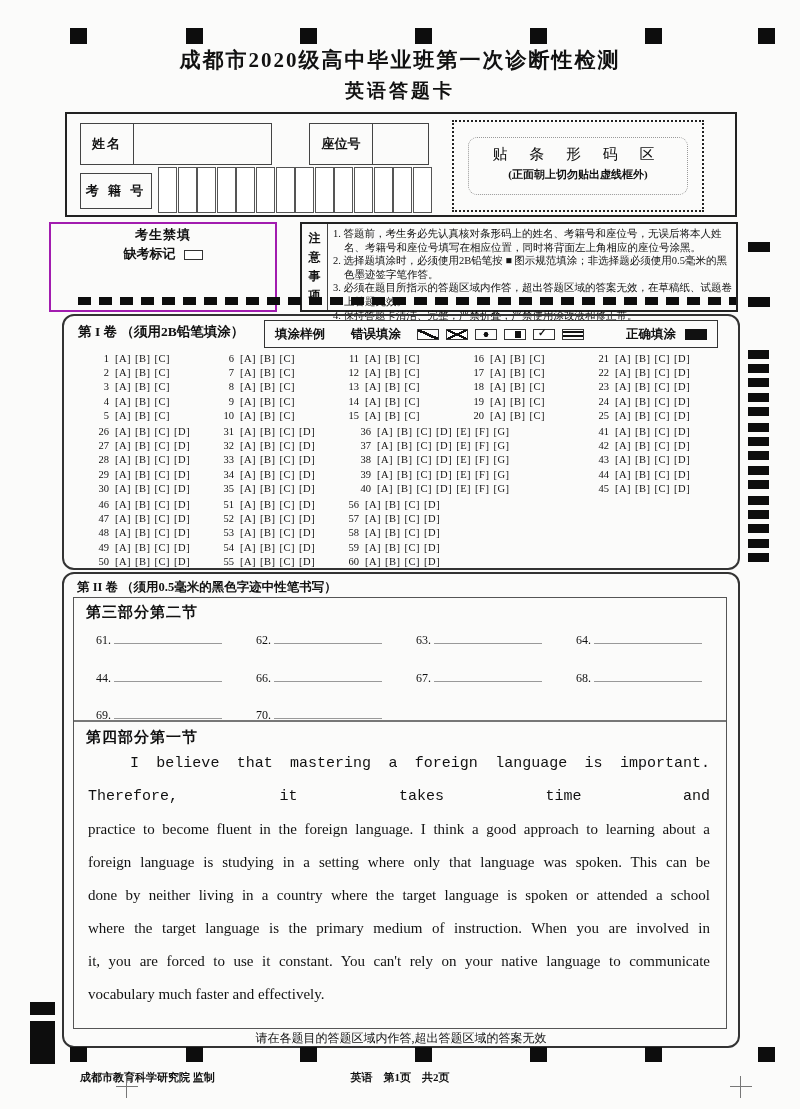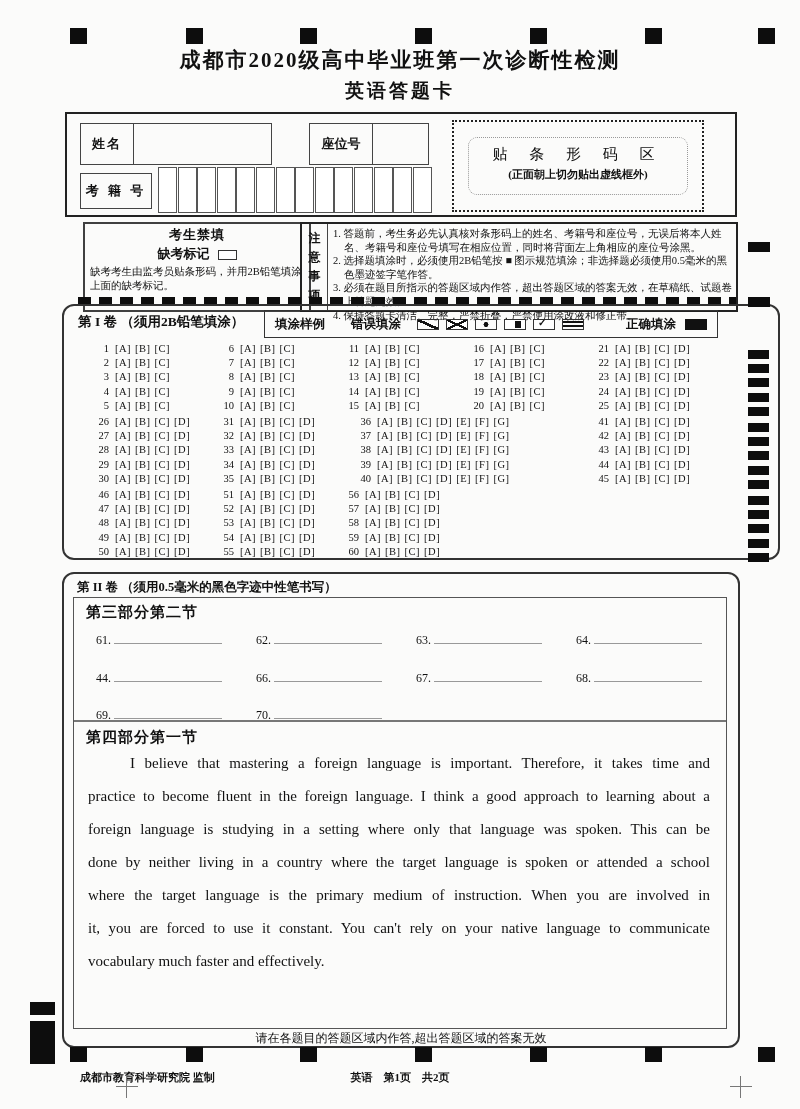--- a/index.html
+++ b/index.html
@@ -18,38 +18,38 @@
   .cell-label{border-right:1.5px solid #444;display:flex;align-items:center;justify-content:center;
               font-size:13px;font-weight:bold;letter-spacing:2px;}
   .cell-value{flex:1;}
   .digit{position:absolute;width:17px;height:44px;border:1.5px solid #555;background:#fff;}
   .barcode{position:absolute;left:385px;top:6px;width:248px;height:88px;border:2px dotted #222;}
   .barcode-inner{position:absolute;left:14px;top:15px;right:14px;bottom:15px;border:1.5px dotted #999;border-radius:9px;}
   .bc-title{margin-top:7px;text-align:center;font-size:15px;font-weight:normal;letter-spacing:9px;}
   .bc-sub{text-align:center;font-size:11px;font-weight:bold;margin-top:3px;}
 
   
-  .forbid-box{left:83px;top:222px;width:224px;height:86px;border:2px solid #404040;font-size:13px;}
+  .forbid-box{left:49px;top:222px;width:224px;height:86px;border:2px solid #a21caf;font-size:13px;}
   .forbid-title{text-align:center;font-weight:bold;margin-top:2px;font-size:13px;letter-spacing:1px;}
   .absent-row{text-align:center;font-weight:bold;font-size:13px;margin-top:1px;}
   .absent-ic{display:inline-block;width:17px;height:8px;border:1.5px solid #333;vertical-align:middle;margin-left:8px;background:#fff;}
   .forbid-note{font-size:10.5px;line-height:13.5px;padding:2px 5px 0 5px;}
   .notice-box{left:300px;top:222px;width:434px;height:86px;border:2px solid #222;display:flex;}
   .notice-side{width:25px;border-right:1.5px solid #444;display:flex;flex-direction:column;align-items:center;
                justify-content:center;font-size:12px;font-weight:bold;line-height:19px;}
   .notice-items{flex:1;padding:3px 4px 0 5px;font-size:10.5px;line-height:13.6px;}
   .notice-item{padding-left:11px;text-indent:-11px;}
 
   
   .dash-row{left:78px;top:297px;width:658px;height:8px;
             background:repeating-linear-gradient(to right,#0d0d0d 0 13px,transparent 13px 21px);}
 
   
   .part-box{border:2px solid #333;border-radius:12px;}
-  .p1-box{left:62px;top:304px;width:674px;height:252px;padding-left:40px;}
+  .p1-box{left:62px;top:314px;width:674px;height:252px;}
   .p1-title{position:absolute;left:14px;top:7px;font-size:13.5px;font-weight:bold;}
   .sample-box{position:absolute;left:200px;top:4px;width:432px;height:26px;border:1.5px solid #333;
               display:flex;align-items:center;gap:9px;padding:0 10px;font-size:12.5px;font-weight:bold;white-space:nowrap;}
   .samp-gap{width:8px;}
   .ic{position:relative;display:inline-block;width:20px;height:9px;border:1px solid #333;background:#fff;vertical-align:middle;}
   .ic-slash{background:linear-gradient(to top right,transparent 42%,#111 42% 58%,transparent 58%);}
   .ic-cross{background-image:linear-gradient(to top right,transparent 43%,#111 43% 57%,transparent 57%),
             linear-gradient(to bottom right,transparent 43%,#111 43% 57%,transparent 57%);}
   .ic-dot{background:radial-gradient(circle at 50% 50%,#111 0 2.4px,transparent 2.6px);}
   .ic-partial::after{content:"";position:absolute;left:52%;top:12%;width:30%;height:72%;background:#111;}
@@ -64,21 +64,21 @@
 
   .p2-box{left:62px;top:572px;width:674px;height:472px;}
   .p2-title{position:absolute;left:13px;top:5px;font-size:12.5px;font-weight:bold;}
   .p2-inner{position:absolute;left:9px;top:23px;width:652px;height:430px;border:1.5px solid #555;}
   .sec-title{position:absolute;left:12px;font-size:15px;font-weight:bold;letter-spacing:1px;}
   .blank-item{position:absolute;font-size:12px;white-space:nowrap;}
   .blank-line{display:inline-block;width:108px;border-bottom:1.5px solid #999;height:12px;margin-left:3px;}
   .sep-line{position:absolute;left:0;right:0;top:122px;height:2px;background:#777;}
   .essay{position:absolute;left:14px;right:16px;top:149px;font-size:15px;line-height:33px;}
   .essay-line{text-align:justify;text-align-last:justify;}
-  .essay-line.first{text-indent:42px;}
+  .essay-line.first{text-indent:42px;font-family:Liberation Mono, monospace;}
   .essay-line.last{text-align-last:left;}
   .bottom-note{position:absolute;left:0;right:0;top:456px;text-align:center;font-size:12px;}
 
   
   .footer-left{left:80px;top:1070px;font-size:11px;font-weight:bold;}
   .footer-center{left:0;right:0;top:1070px;text-align:center;font-size:11px;font-weight:bold;}
   .cross{position:absolute;width:22px;height:22px;}
   .cross::before{content:"";position:absolute;left:0;right:0;top:10px;height:1px;background:#777;}
   .cross::after{content:"";position:absolute;top:0;bottom:0;left:10px;width:1px;background:#777;}
 </style>
@@ -124,21 +124,20 @@
         <div class="bc-sub">(正面朝上切勿贴出虚线框外)</div>
       </div>
     </div>
   </div>
 
   <div class="abs forbid-box">
     <div class="forbid-title">考生禁填</div>
     <div class="absent-row">
       <span>缺考标记</span><span class="absent-ic"></span>
     </div>
-    <div class="forbid-note">缺考考生由监考员贴条形码，并用2B铅笔填涂上面的缺考标记。</div>
   </div>
 
   <div class="abs notice-box">
     <div class="notice-side" id="noticeSide">
         <div>注</div>
         <div>意</div>
         <div>事</div>
         <div>项</div>
       </div>
     <div class="notice-items" id="noticeItems">

